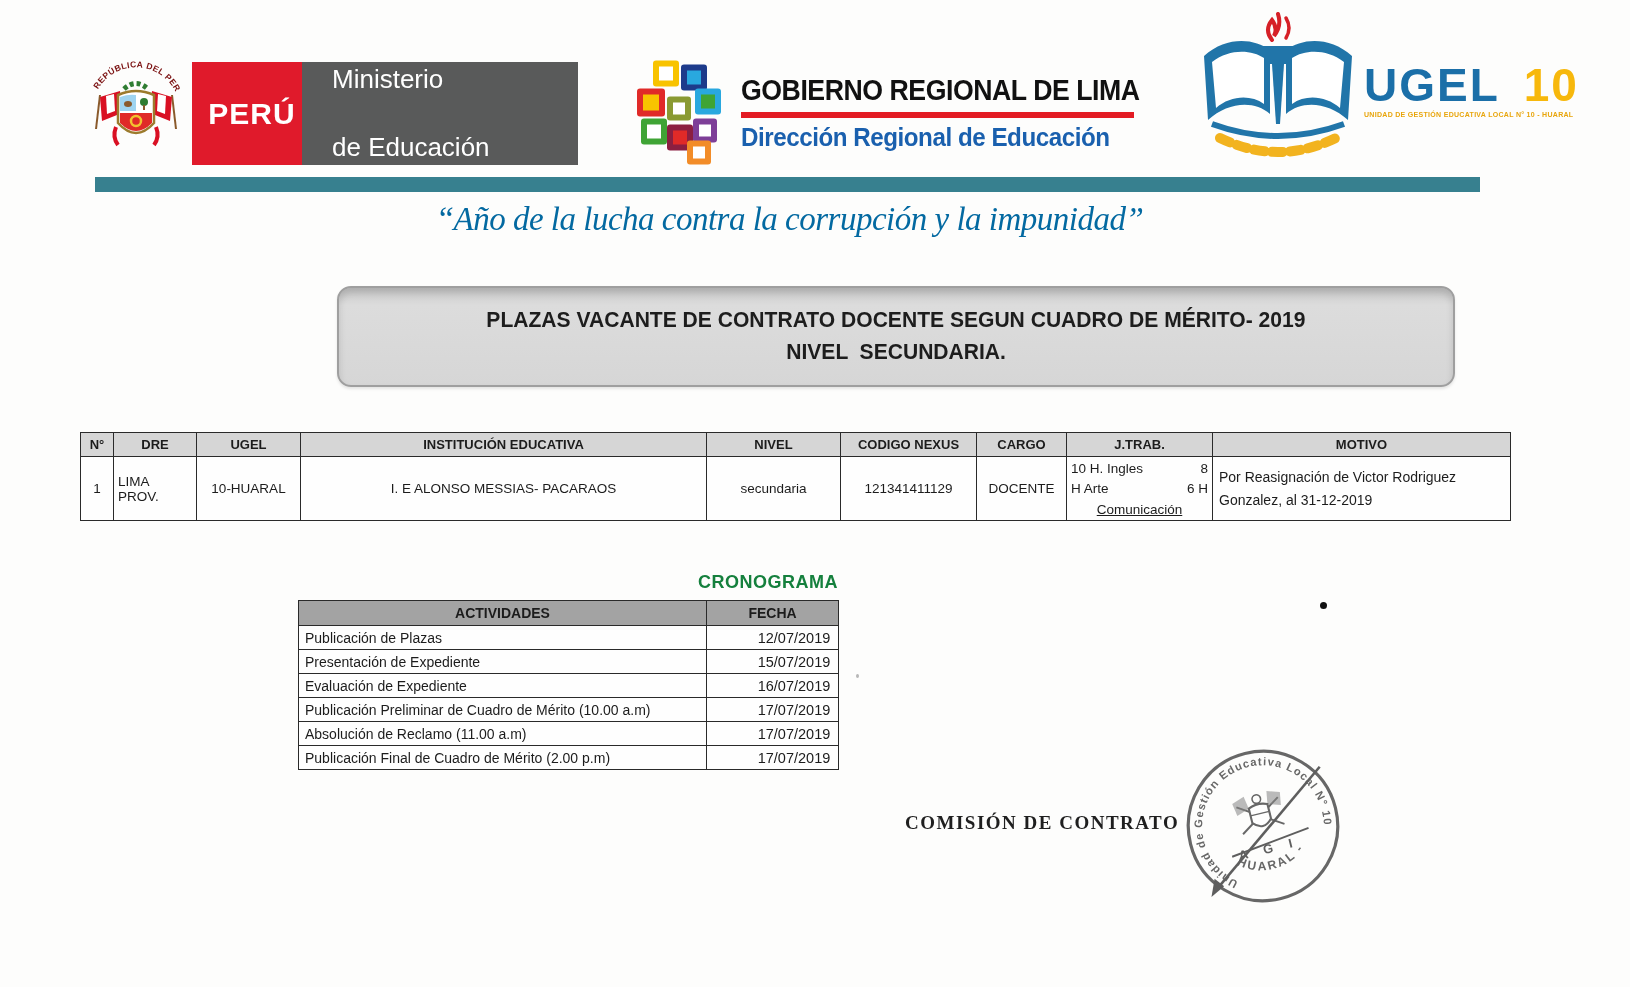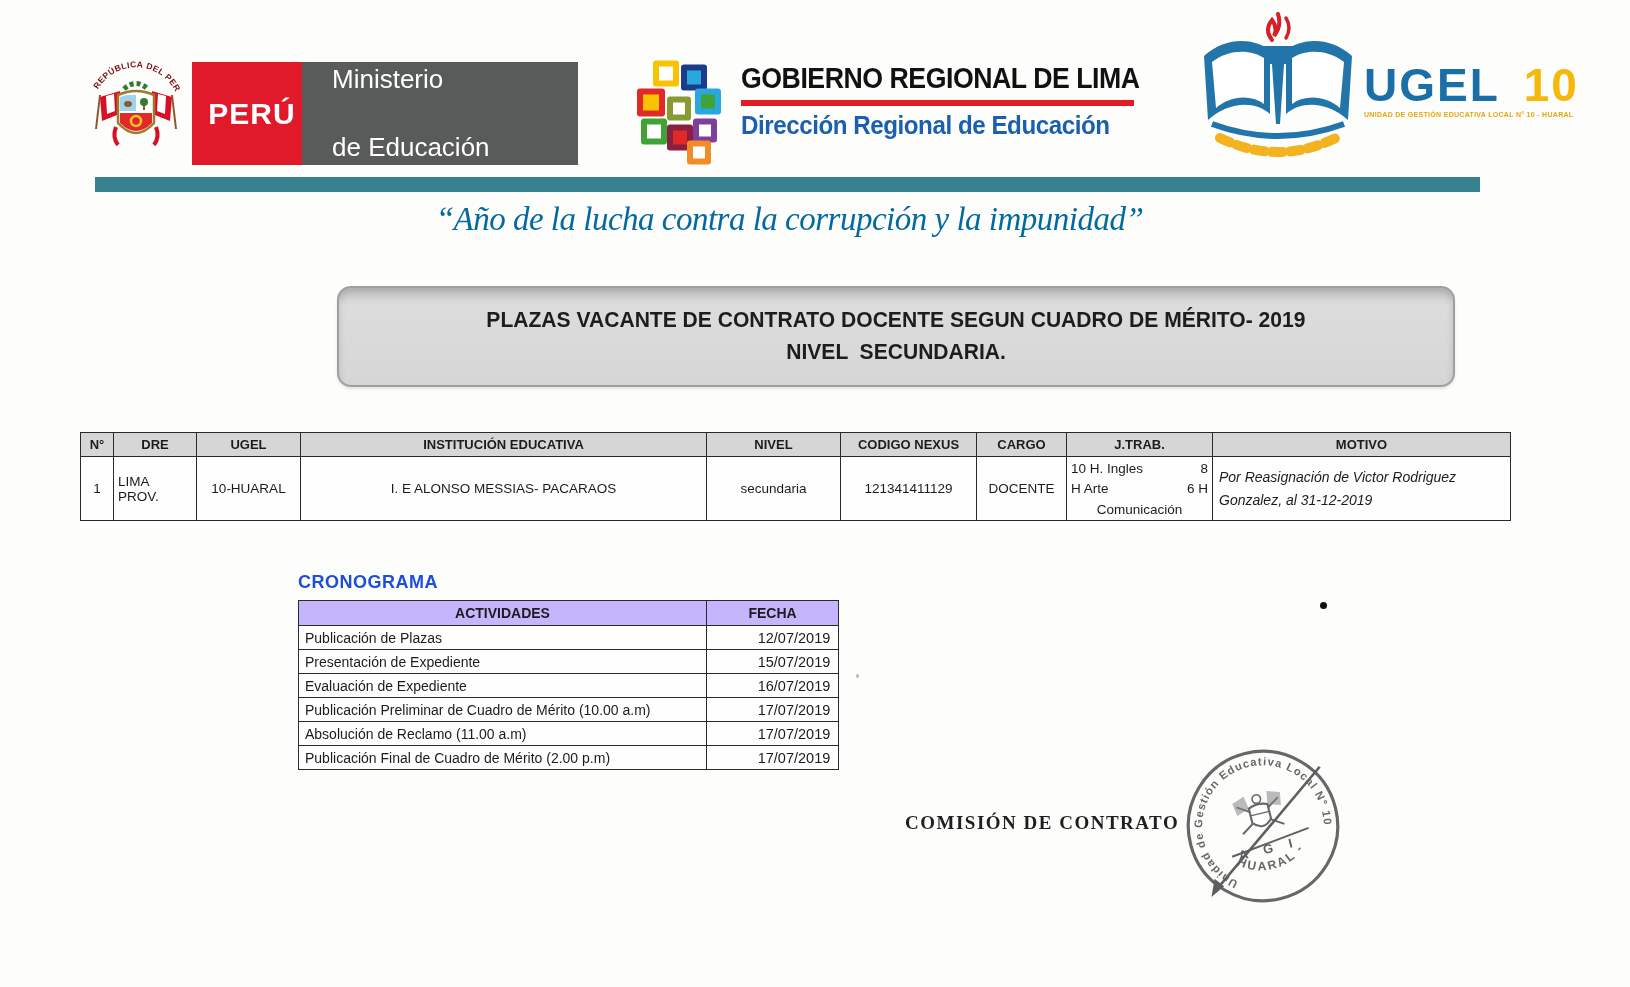--- a/index.html
+++ b/index.html
@@ -22,21 +22,21 @@
   .peru-box span { color:#fff; font-size:30px; font-weight:bold; letter-spacing:1px; }
   .ministry-box {
     position:absolute; left:302px; top:62px; width:276px; height:103px;
     background:#595a5a; display:flex; flex-direction:column; justify-content:center;
     padding-left:30px;
     gap:36px;
   }
   .ministry-box span { color:#fff; font-size:26px; line-height:1.22; }
 
   .gore-logo { position:absolute; left:637px; top:60px; width:88px; height:106px; }
-  .gore-text { position:absolute; left:741px; top:62px; width:430px; }
+  .gore-text { position:absolute; left:741px; top:74px; width:430px; }
   .gore-title {
     font-size:29px; font-weight:bold; color:#111; white-space:nowrap;
     transform:scaleX(.92); transform-origin:left; letter-spacing:-.5px;
   }
   .gore-bar { width:393px; height:6px; background:#e31b23; margin-top:5px; }
   .gore-sub {
     font-size:26px; font-weight:bold; color:#1a60ae; white-space:nowrap;
     transform:scaleX(.93); transform-origin:left; margin-top:4px; letter-spacing:-.5px;
   }
 
@@ -74,33 +74,33 @@
   
   table { border-collapse:collapse; table-layout:fixed; }
   .vac-table { position:absolute; left:80px; top:432px; width:1430px; }
   .vac-table th, .vac-table td { border:1.6px solid #2a2a2a; overflow:hidden; }
   .vac-table th {
     background:#d6d6d6; font-size:13px; font-weight:bold; height:24px;
     padding:0 2px; text-align:center;
   }
   .vac-table td { height:64px; font-size:13.5px; padding:0 3px; text-align:center; background:#fefefe; }
   .vac-table td.left { text-align:left; padding-left:4px; }
-  .vac-table td.motivo { text-align:left; padding:2px 6px; font-size:14px; line-height:1.6;font-style:italic; }
+  .vac-table td.motivo { text-align:left; padding:2px 6px; font-size:14px; line-height:1.6; }
   .jtrab-cell { padding:2px 4px 0 4px !important; vertical-align:top; font-size:13px; }
   .jt-line { display:flex; justify-content:space-between; line-height:1.5; text-align:left; }
-  .jt-center { text-align:center; line-height:1.5; }
+  .jt-center { text-align:center; line-height:1.5;text-decoration:underline; }
 
   
   .crono-title {
-    position:absolute; left:298px; top:572px; width:540px; text-align:left;
-    font-size:18px; font-weight:bold; letter-spacing:.5px; color:#1d4ed8;
+    position:absolute; left:298px; top:572px; width:540px; text-align:right;
+    font-size:18px; font-weight:bold; letter-spacing:.5px; color:#15803d;
   }
   .crono-table { position:absolute; left:298px; top:600px; width:540px; }
   .crono-table th, .crono-table td { border:1.5px solid #2a2a2a; }
-  .crono-table th { background:#c4b5fd; font-size:14px; font-weight:bold; height:25px; text-align:center; }
+  .crono-table th { background:#a3a3a3; font-size:14px; font-weight:bold; height:25px; text-align:center; }
   .crono-table td { height:24px; font-size:14px; background:#fefefe; }
   .crono-table td.act { text-align:left; padding-left:6px;margin-left:23px; }
   .crono-table td.date { text-align:center; font-size:14.5px;padding-left:44px; }
 
   
   .comision {
     position:absolute; left:905px; top:812px;
     font-family:"Liberation Serif", serif; font-weight:bold;
     font-size:19px; letter-spacing:1.5px; color:#1f1f1f;
   }

